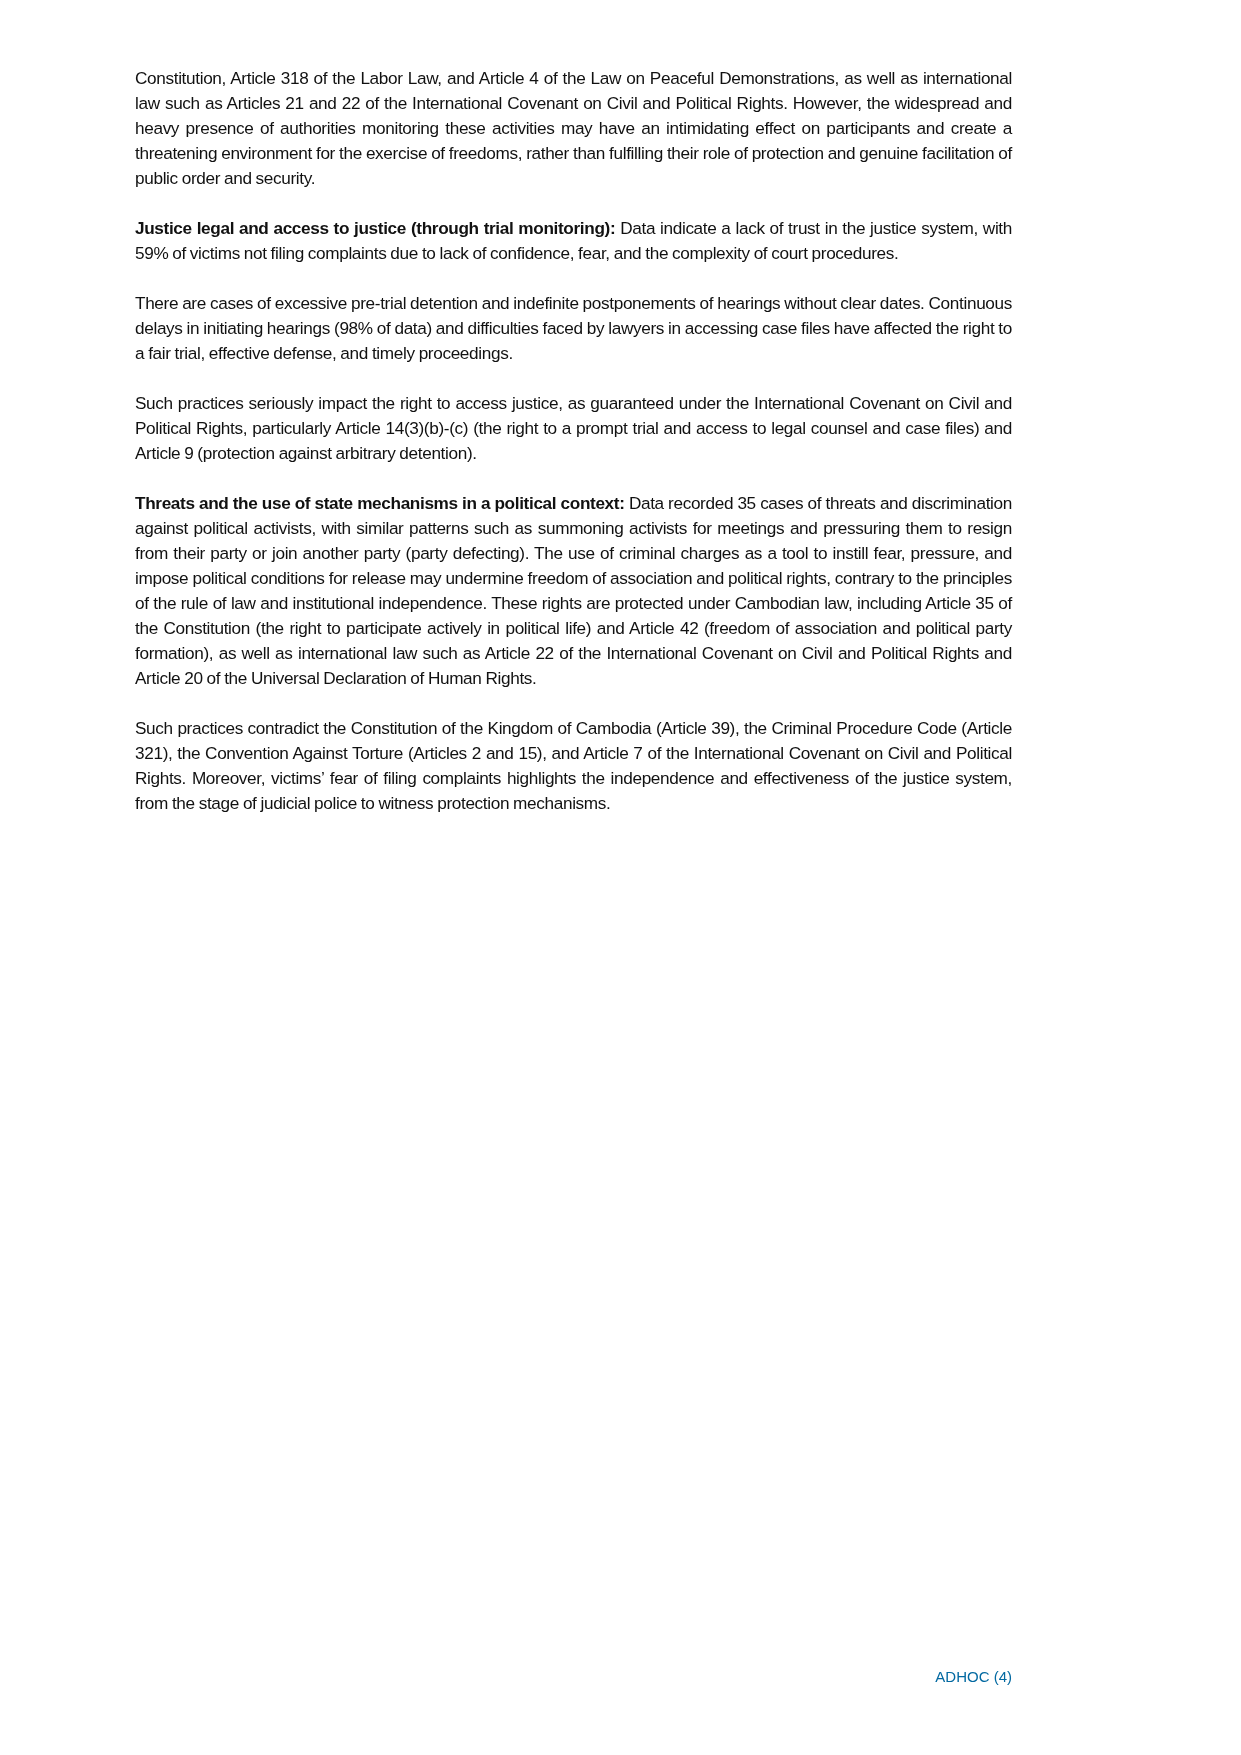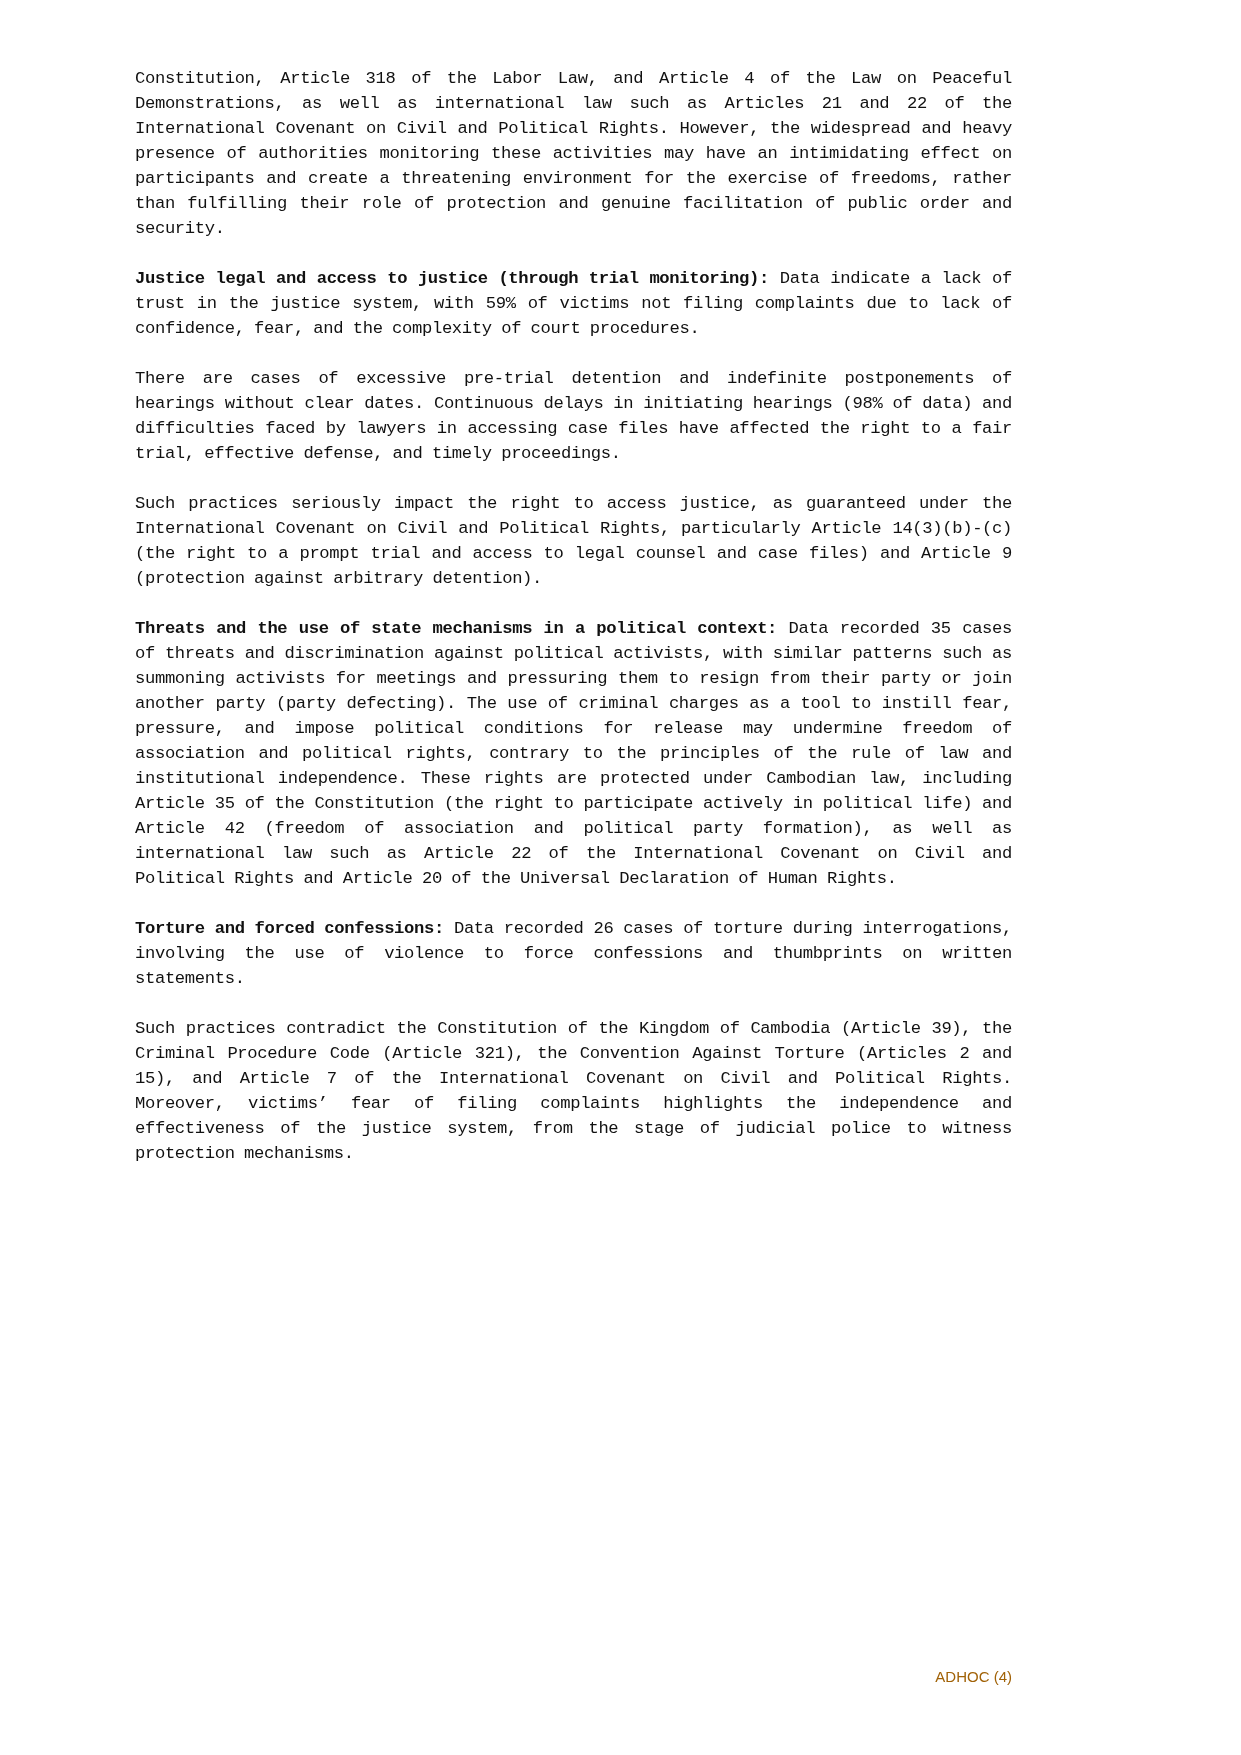--- a/index.html
+++ b/index.html
@@ -9,37 +9,36 @@
       position: relative;
       overflow: hidden;
       font-family: "Liberation Sans", "DejaVu Sans", sans-serif;
       color: #111111;
     }
     .page-content {
       position: absolute;
       left: 135px;
       top: 66px;
       width: 877px;
-      font-family: Liberation Mono, monospace;
     }
     .para {
       margin: 0 0 25px 0;
       font-size: 17.2px;
       line-height: 25px;
       text-align: justify;
       letter-spacing: -0.35px;
       word-spacing: -0.5px;
     }
     .para strong { font-weight: bold; }
     .footer {
       position: absolute;
       right: 229px;
       top: 1668px;
       font-size: 15px;
-      color: #a16207;
+      color: #0369a1;
     }
   </style>
 </head>
 <body>
 
 <div class="page-content">
   <p class="para">
     <span>Constitution, Article 318 of the Labor Law, and Article 4 of the Law on Peaceful Demonstrations, as well as international law such as Articles 21 and 22 of the International Covenant on Civil and Political Rights. However, the widespread and heavy presence of authorities monitoring these activities may have an intimidating effect on participants and create a threatening environment for the exercise of freedoms, rather than fulfilling their role of protection and genuine facilitation of public order and security.</span>
   </p>
   <p class="para">
@@ -48,20 +47,17 @@
   <p class="para">
     <span>There are cases of excessive pre-trial detention and indefinite postponements of hearings without clear dates. Continuous delays in initiating hearings (98% of data) and difficulties faced by lawyers in accessing case files have affected the right to a fair trial, effective defense, and timely proceedings.</span>
   </p>
   <p class="para">
     <span>Such practices seriously impact the right to access justice, as guaranteed under the International Covenant on Civil and Political Rights, particularly Article 14(3)(b)-(c) (the right to a prompt trial and access to legal counsel and case files) and Article 9 (protection against arbitrary detention).</span>
   </p>
   <p class="para">
     <strong>Threats and the use of state mechanisms in a political context:</strong><span> Data recorded 35 cases of threats and discrimination against political activists, with similar patterns such as summoning activists for meetings and pressuring them to resign from their party or join another party (party defecting). The use of criminal charges as a tool to instill fear, pressure, and impose political conditions for release may undermine freedom of association and political rights, contrary to the principles of the rule of law and institutional independence. These rights are protected under Cambodian law, including Article 35 of the Constitution (the right to participate actively in political life) and Article 42 (freedom of association and political party formation), as well as international law such as Article 22 of the International Covenant on Civil and Political Rights and Article 20 of the Universal Declaration of Human Rights.</span>
   </p>
   <p class="para">
-    <strong>Torture and forced confessions:</strong><span> Data recorded 26 cases of torture during interrogations, involving the use of violence to force confessions and thumbprints on written statements.</span>
-  </p>
-  <p class="para">
     <span>Such practices contradict the Constitution of the Kingdom of Cambodia (Article 39), the Criminal Procedure Code (Article 321), the Convention Against Torture (Articles 2 and 15), and Article 7 of the International Covenant on Civil and Political Rights. Moreover, victims’ fear of filing complaints highlights the independence and effectiveness of the justice system, from the stage of judicial police to witness protection mechanisms.</span>
   </p>
 </div>
 
 <div class="footer">ADHOC (4)</div>
 
 </body></html>

